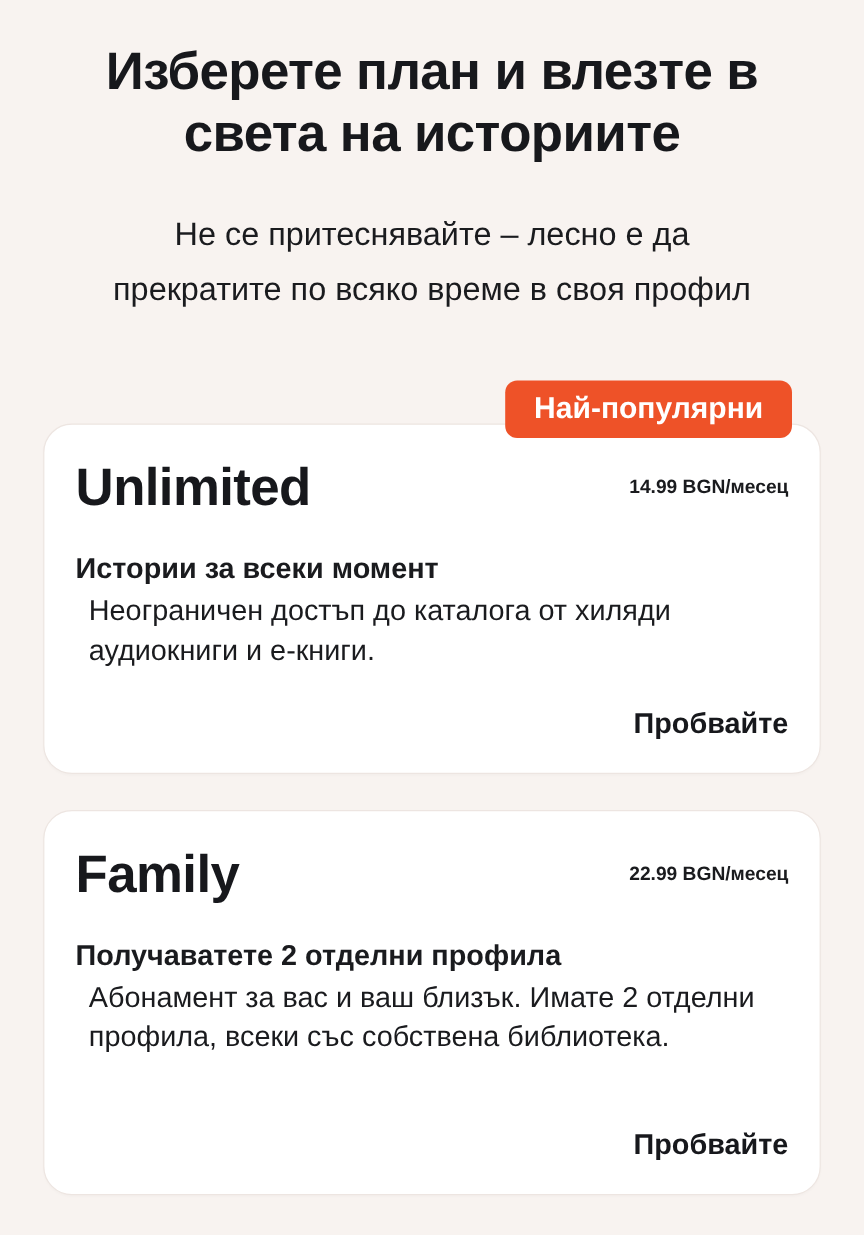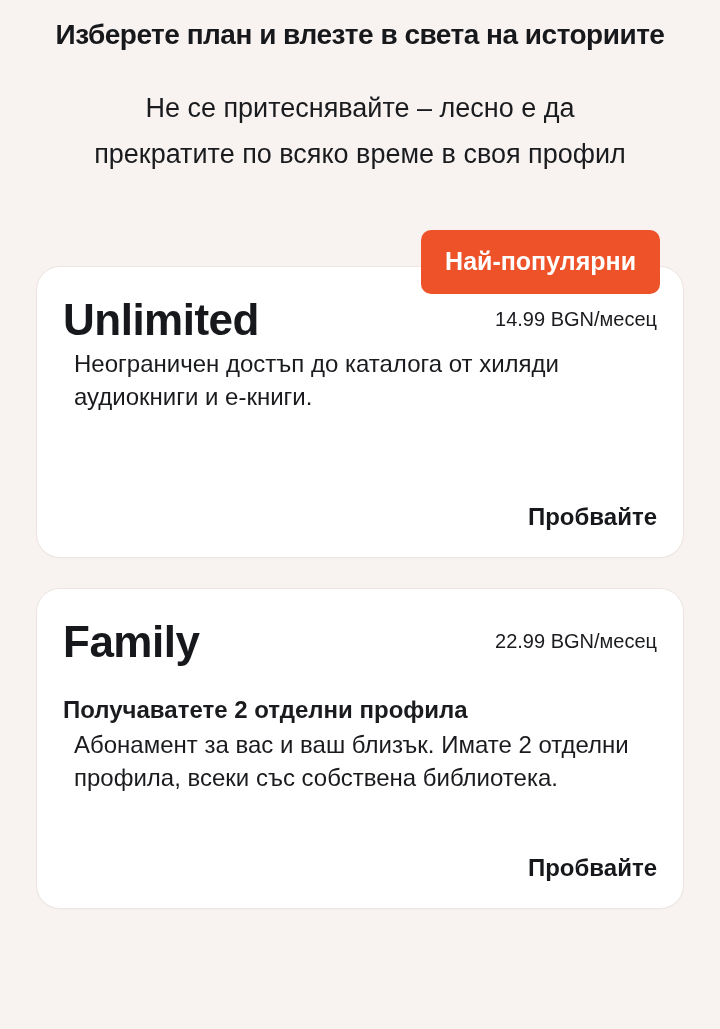--- a/index.html
+++ b/index.html
@@ -8,24 +8,24 @@
     height: 1029px;
     overflow: hidden;
     font-family: "Liberation Sans", sans-serif;
   }
   body {
     background: #f8f3f0;
     color: #191a1c;
   }
   .page-title {
     padding-top: 18px;
-    margin: 0 auto;
+    margin: 16px auto;
     max-width: 610px;
     text-align: center;
-    font-size: 28px;
+    font-size: 44px;
     line-height: 1.18;
     font-weight: 700;
     letter-spacing: -0.5px;
     color: #17181c;
   }
   .page-subtitle {
     margin: 34px auto 0;
     max-width: 560px;
     text-align: center;
     font-size: 27px;
@@ -38,21 +38,21 @@
     margin: 0 36px;
     padding-top: 88px;
   }
   .card-wrap { position: relative; }
   .card-wrap + .card-wrap { margin-top: 30px; }
   .badge {
     position: absolute;
     top: -36px;
     right: 24px;
     z-index: 2;
-    height: 64px;
+    height: 48px;
     display: flex;
     align-items: center;
     padding: 0 24px;
     border-radius: 10px;
     font-size: 25px;
     font-weight: 700;
     color: #ffffff;
   }
   .card {
     position: relative;
@@ -72,22 +72,22 @@
     justify-content: space-between;
     align-items: center;
   }
   .plan-name {
     font-size: 44px;
     font-weight: 700;
     letter-spacing: -0.5px;
     color: #17181c;
   }
   .plan-price {
-    font-size: 20px;
-    font-weight: 400;
+    font-size: 16px;
+    font-weight: 700;
     color: #1a1b1e;
     white-space: nowrap;
   }
   .plan-subtitle {
     margin-top: 26px;
     font-size: 24px;
     line-height: 1.38;
     font-weight: 700;
     color: #1a1b1e;
   }
@@ -122,20 +122,21 @@
 
 <div class="plans">
 
   <div class="card-wrap">
     <div class="badge" style="background: rgb(238, 82, 40); color: rgb(255, 255, 255);">Най-популярни</div>
     <div class="card card-unlimited">
       <div class="card-head">
         <div class="plan-name">Unlimited</div>
         <div class="plan-price">14.99 BGN/месец</div>
       </div>
+      <div class="plan-subtitle">Истории за всеки момент</div>
       <div class="plan-description">Неограничен достъп до каталога от хиляди аудиокниги и е-книги.</div>
       <button class="plan-cta">Пробвайте</button>
     </div>
   </div>
 
   <div class="card-wrap">
     <div class="card card-family">
       <div class="card-head">
         <div class="plan-name">Family</div>
         <div class="plan-price">22.99 BGN/месец</div>

